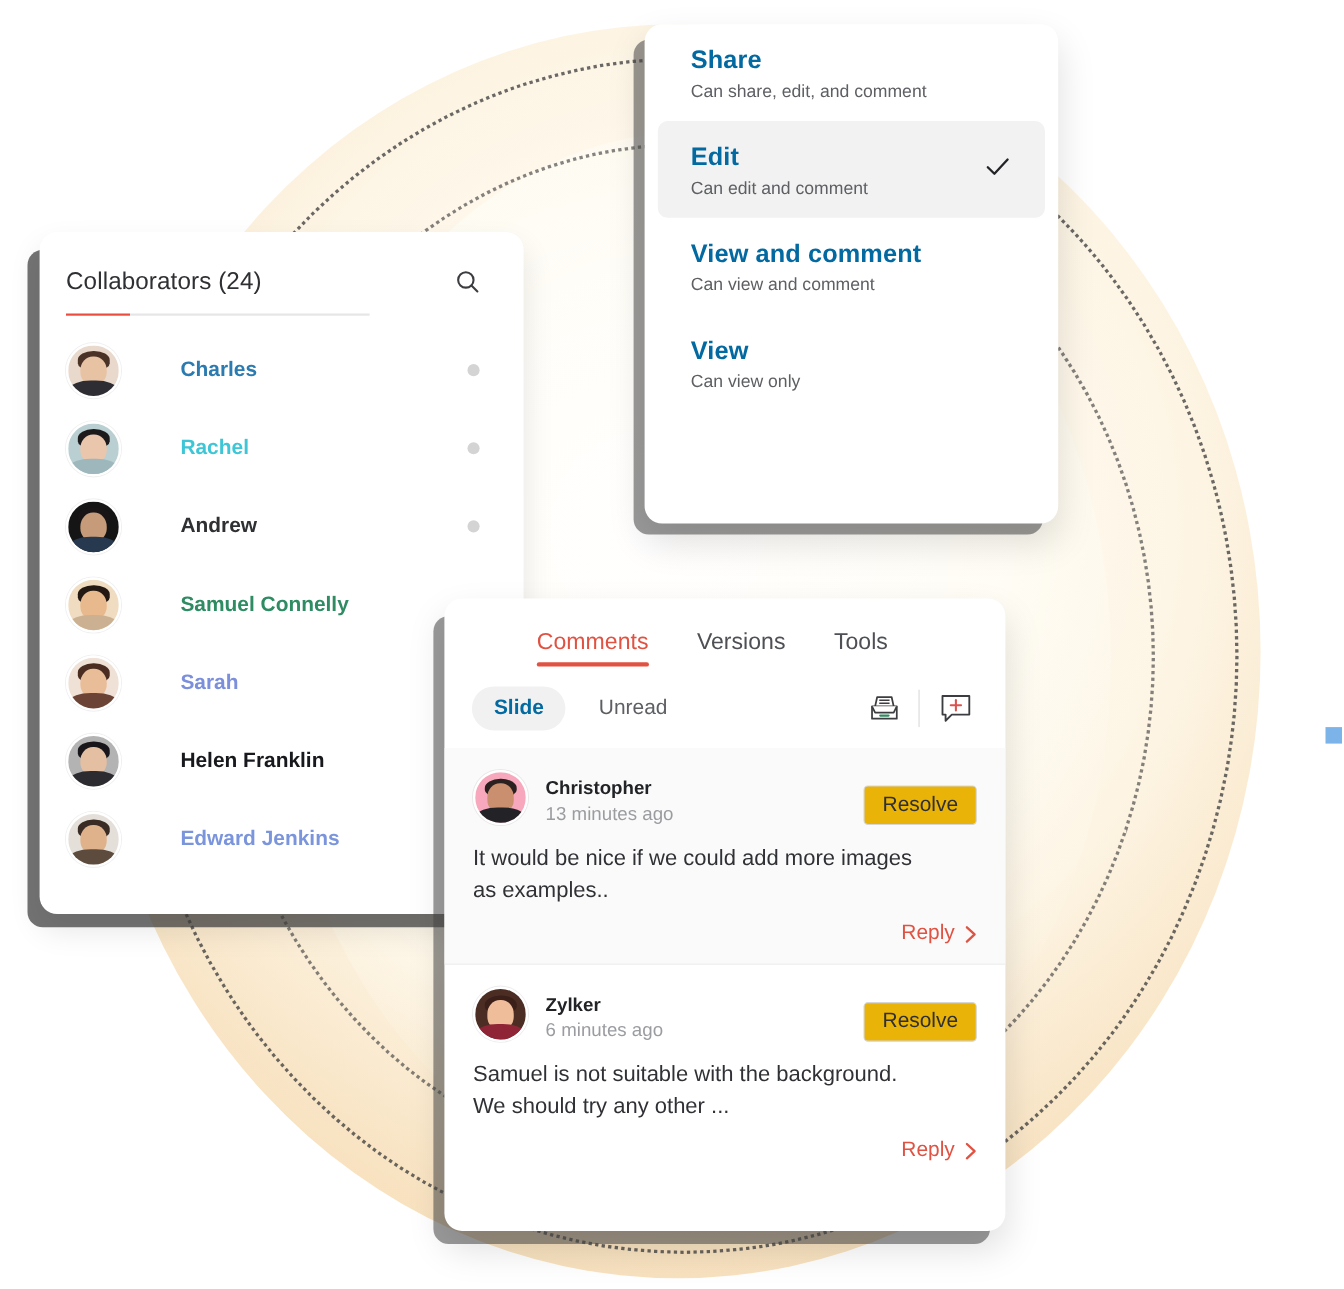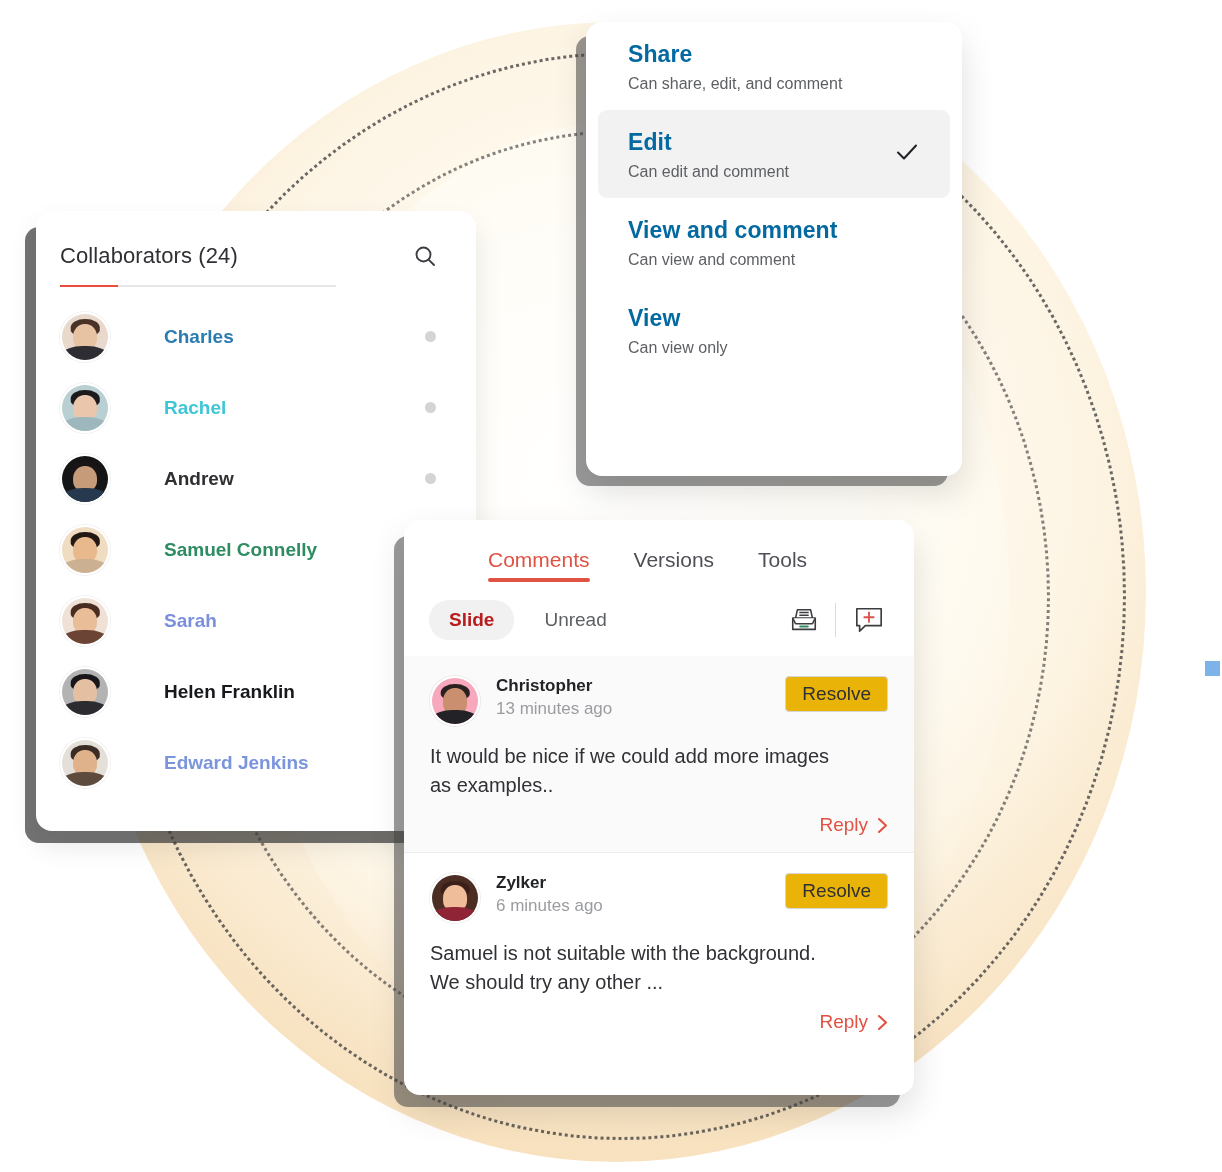--- a/index.html
+++ b/index.html
@@ -190,21 +190,21 @@
   .perm-check {
     position: absolute;
     right: 30px;
     top: 50%;
     transform: translateY(-50%);
   }
 
   
   #comments-panel {
     left: 404px;
-    top: 520px;
+    top: 544px;
     width: 510px;
     height: 575px;
     box-shadow: -12px 14px 0 -2px rgba(70,70,70,0.55),
                 0 16px 34px rgba(0,0,0,0.13);
     overflow: hidden;
   }
   .tabs {
     display: flex;
     align-items: flex-end;
     gap: 44px;
@@ -228,21 +228,21 @@
     background: #e05242;
     border-radius: 2px;
   }
   .filter-bar {
     display: flex;
     align-items: center;
     padding: 18px 26px 16px 25px;
   }
   .chip {
     font-size: 19px;
-    color: #b91c1c;
+    color: #0369a1;
     padding: 9px 20px;
     border-radius: 20px;
     cursor: pointer;
   }
   .chip.active {
     background: #f1f1f1;
     font-weight: 600;
   }
   .chip.plain { color: #5d5f63; }
   .spacer { flex: 1; }
@@ -261,21 +261,21 @@
     margin: 0 14px 0 12px;
   }
   .comment {
     padding: 20px 26px 16px 26px;
     position: relative;
   }
   .comment.tinted { background: #fafafa; }
   .comment + .comment { border-top: 1px solid #ececec; }
   .comment-head {
     display: flex;
-    align-items: flex-start;
+    align-items: flex-end;
   }
   .c-avatar {
     width: 46px;
     height: 46px;
     border-radius: 50%;
     flex: 0 0 46px;
     border: 2px solid #ffffff;
     box-shadow: 0 0 0 1px rgba(0,0,0,0.07);
     overflow: hidden;
     position: relative;

